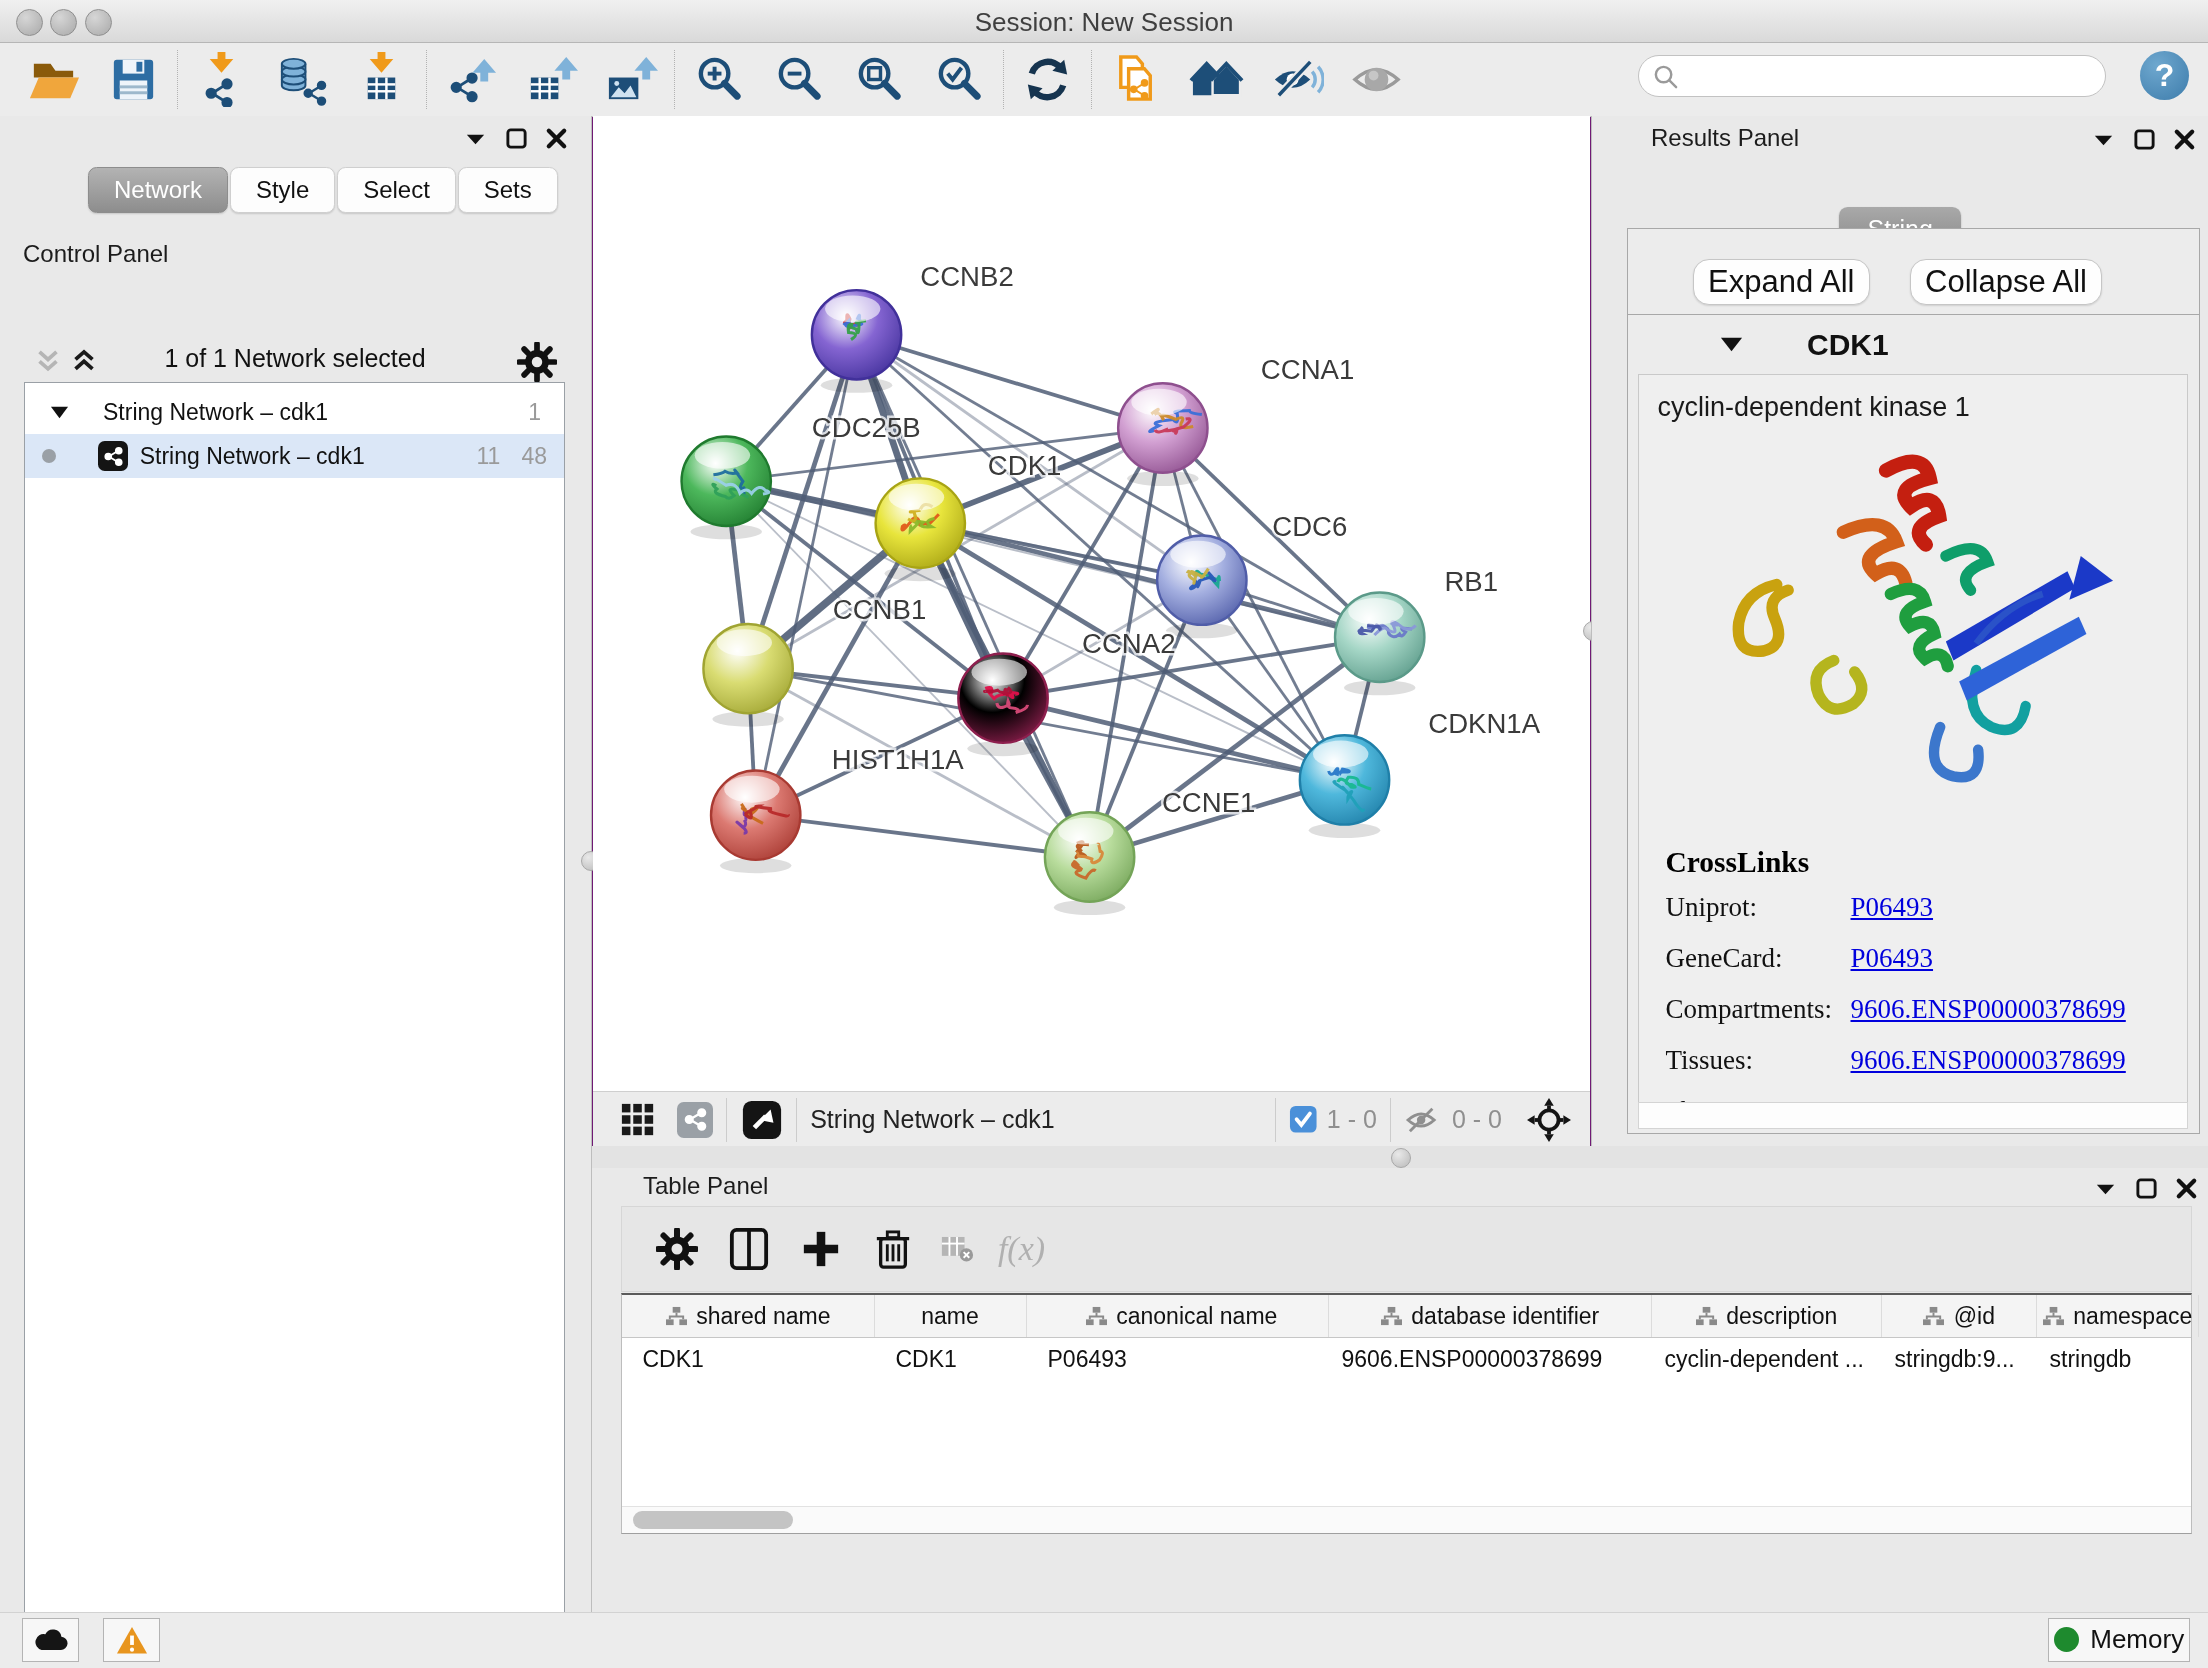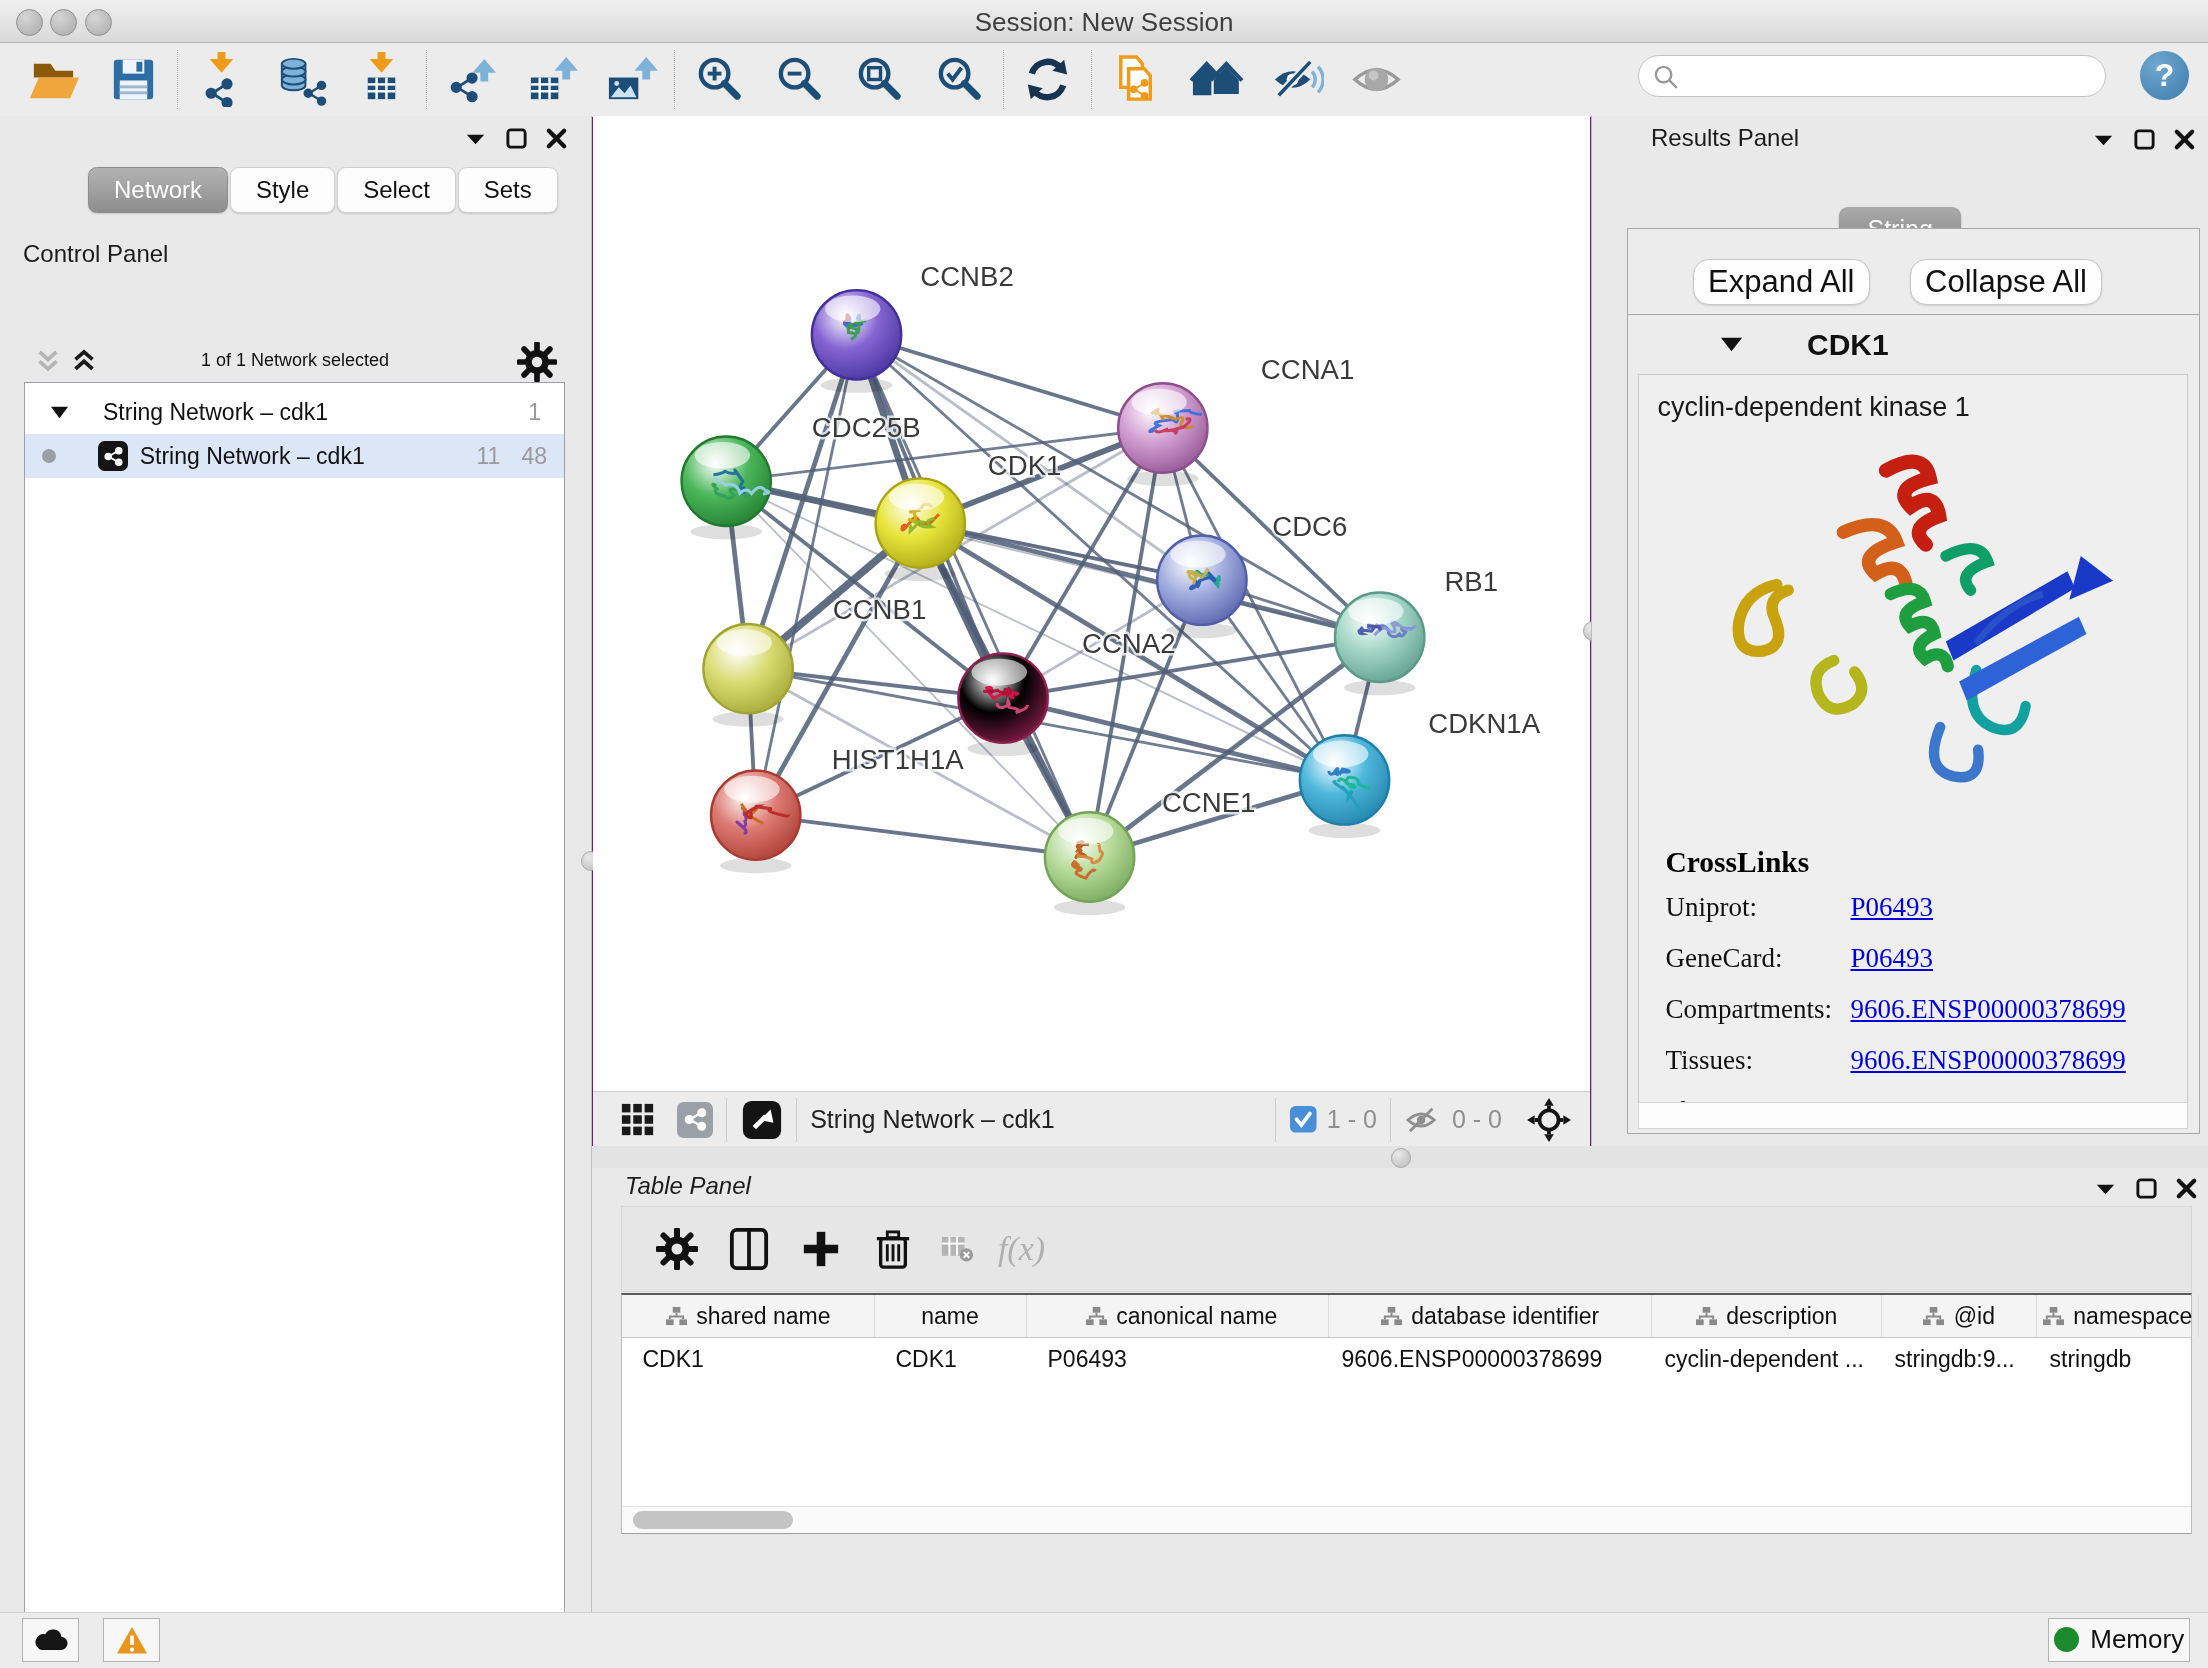--- a/index.html
+++ b/index.html
@@ -30,21 +30,21 @@
   .win-icons{position:absolute;display:flex;gap:17px;align-items:center;}
   .win-icons svg{display:block;}
   #control-panel{position:absolute;left:0;top:116px;width:591px;height:1496px;background:#e9e9e9;border-right:1.9px solid #bdbdbd;}
   #cp-title{position:absolute;left:23px;top:124px;}
   .tabbar{position:absolute;display:flex;}
   .tab{height:44px;display:flex;align-items:center;justify-content:center;font-size:24px;
     background:#fdfdfd;color:#111;border:1px solid #cfcfcf;border-radius:8.6px;margin-right:1.9px;padding:0 25px;
     box-shadow:0 1px 1.9px rgba(0,0,0,.15);}
   .tab.sel{background:linear-gradient(#b3b3b3,#8d8d8d);color:#fff;border-color:#8d8d8d;}
   #cp-selrow{position:absolute;left:19px;top:226px;width:552px;height:40px;}
-  #cp-selstat{position:absolute;left:0;right:0;text-align:center;top:8px;font-size:18px;color:#111;}
+  #cp-selstat{position:absolute;left:0;right:0;text-align:center;top:2px;font-size:25px;color:#111;}
   #net-tree{position:absolute;left:24px;top:266px;width:541px;height:1311px;background:#fff;border:1.9px solid #9aa0a6;box-sizing:border-box;}
   .tree-row{position:absolute;left:0;width:100%;height:44px;display:flex;align-items:center;}
   .tree-row .cnt{color:#9a9a9a;font-size:23px;}
   #tree-row-child{background:#dbe7f7;}
   .share-badge{width:30px;height:30px;border-radius:6.7px;background:#141414;display:flex;align-items:center;justify-content:center;}
   
   #network-panel{position:absolute;left:593px;top:116px;width:997px;height:1030px;background:#fff;}
   #network-svg{position:absolute;left:0;top:0;}
   #net-bottombar{position:absolute;left:0;top:975px;width:997px;height:55px;background:#ececec;
     border-top:1px solid #cfcfcf;display:flex;align-items:center;}
@@ -70,21 +70,21 @@
   #gene-desc{position:absolute;left:19px;top:17px;font-size:27px;color:#1a1a1a;}
   #protein-img{position:absolute;left:52px;top:67px;}
   #crosslinks{position:absolute;left:27px;top:471px;width:504px;font-family:"Liberation Serif","DejaVu Serif",serif;}
   #crosslinks h3{margin:0 0 13.3px 0;font-size:29.5px;}
   .xl-row{display:flex;margin-bottom:20px;font-size:27px;}
   .xl-label{width:185px;color:#111;}
   .xl-link{color:#0000dd;text-decoration:underline;}
   #rp-bottomstrip{position:absolute;left:9.5px;bottom:3.8px;width:548px;height:25px;background:#fdfdfd;border:1px solid #d4d4d4;}
   
   #table-panel{position:absolute;left:592px;top:1168px;width:1617px;height:444px;background:#e9e9e9;}
-  #tp-title{position:absolute;left:33px;top:3.8px;font-style:italic;}
+  #tp-title{position:absolute;left:51px;top:3.8px;}
   #tp-toolbar{position:absolute;left:28.5px;top:38px;width:1571px;height:86px;background:#e6e6e6;
     border:1px solid #d6d6d6;display:flex;align-items:center;padding-left:19px;box-sizing:border-box;}
   .tpbtn{width:72px;height:67px;display:flex;align-items:center;justify-content:center;}
   #table-box{position:absolute;left:28.5px;top:125px;width:1571px;height:241px;background:#fff;
     border-top:2.9px solid #5a5a5a;border-left:1px solid #bdbdbd;border-right:1px solid #bdbdbd;border-bottom:1.9px solid #9f9f9f;box-sizing:border-box;}
   #thead{display:flex;height:42px;background:#f4f4f4;border-bottom:1px solid #c6c6c6;}
   .th{display:flex;align-items:center;justify-content:center;gap:8.6px;font-size:23px;color:#111;
     border-right:1px solid #dcdcdc;box-sizing:border-box;overflow:hidden;white-space:nowrap;flex:none;}
   #trow{display:flex;height:43px;}
   .td{font-size:23px;color:#111;display:flex;align-items:center;padding-left:21px;box-sizing:border-box;

